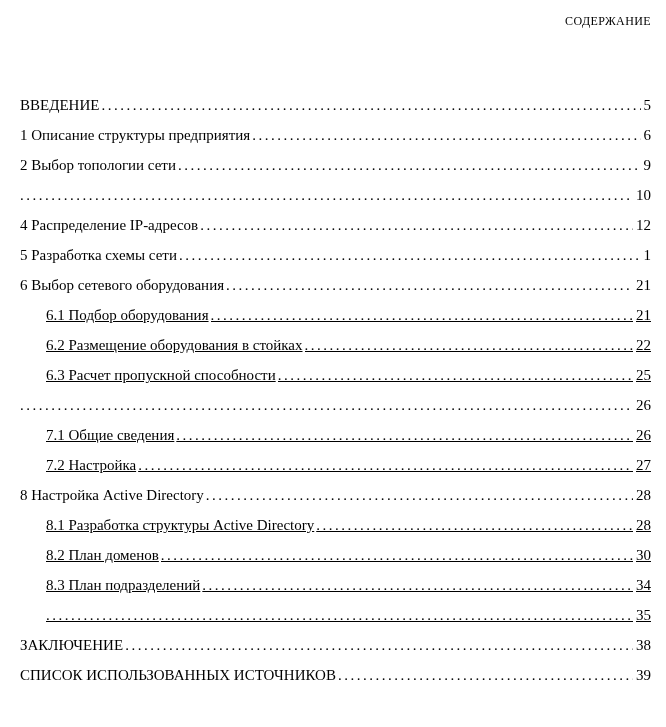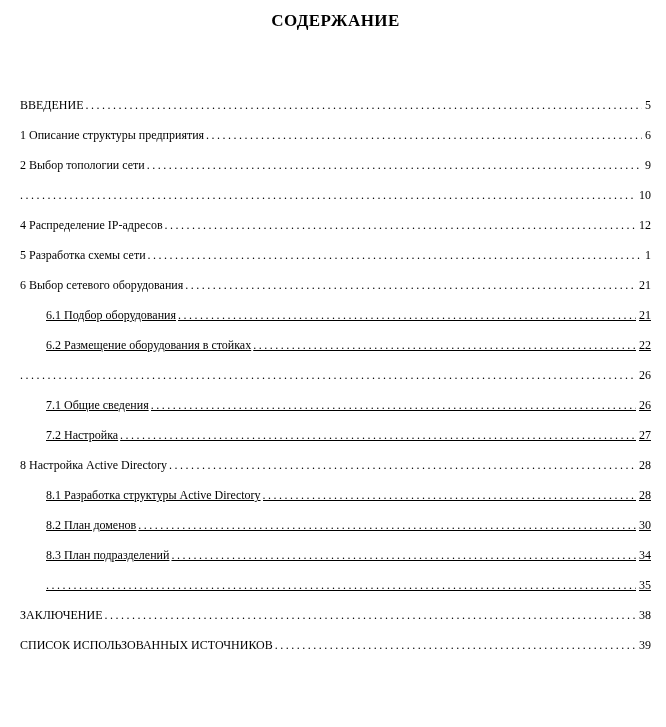--- a/index.html
+++ b/index.html
@@ -17,36 +17,36 @@
   }
 
   .page {
     width: 100%;
     height: 100%;
     padding: 8px 15px 0 20px;
     background: #ffffff;
   }
 
   .doc-title {
-    text-align: center;
-    font-size: 17px;
-    font-weight: bold;
+    text-align: right;
+    font-size: 12px;
+    font-weight: normal;
     letter-spacing: 0.4px;
     line-height: 26px;
   }
 
   .toc-list {
     margin-top: 56px;
   }
 
   .toc-entry {
     display: flex;
     align-items: center;
     line-height: 30px;
-    font-size: 12px;
+    font-size: 15px;
   }
 
   .toc-entry.level-1 {
     padding-left: 26px;
     text-decoration: underline;
   }
 
   .toc-entry .label {
     white-space: nowrap;
     padding-right: 2px;
@@ -123,20 +123,25 @@
     <span class="dots"></span>
     <span class="page-num">21</span>
   </div>
 
   <div class="toc-entry level-1">
     <span class="label">6.2 Размещение оборудования в стойках</span>
     <span class="dots"></span>
     <span class="page-num">22</span>
   </div>
 
+  <div class="toc-entry level-1">
+    <span class="label">6.3 Расчет пропускной способности</span>
+    <span class="dots"></span>
+    <span class="page-num">25</span>
+  </div>
 
   <div class="toc-entry level-0">
     <span class="dots"></span>
     <span class="page-num">26</span>
   </div>
 
   <div class="toc-entry level-1">
     <span class="label">7.1 Общие сведения</span>
     <span class="dots"></span>
     <span class="page-num">26</span>

